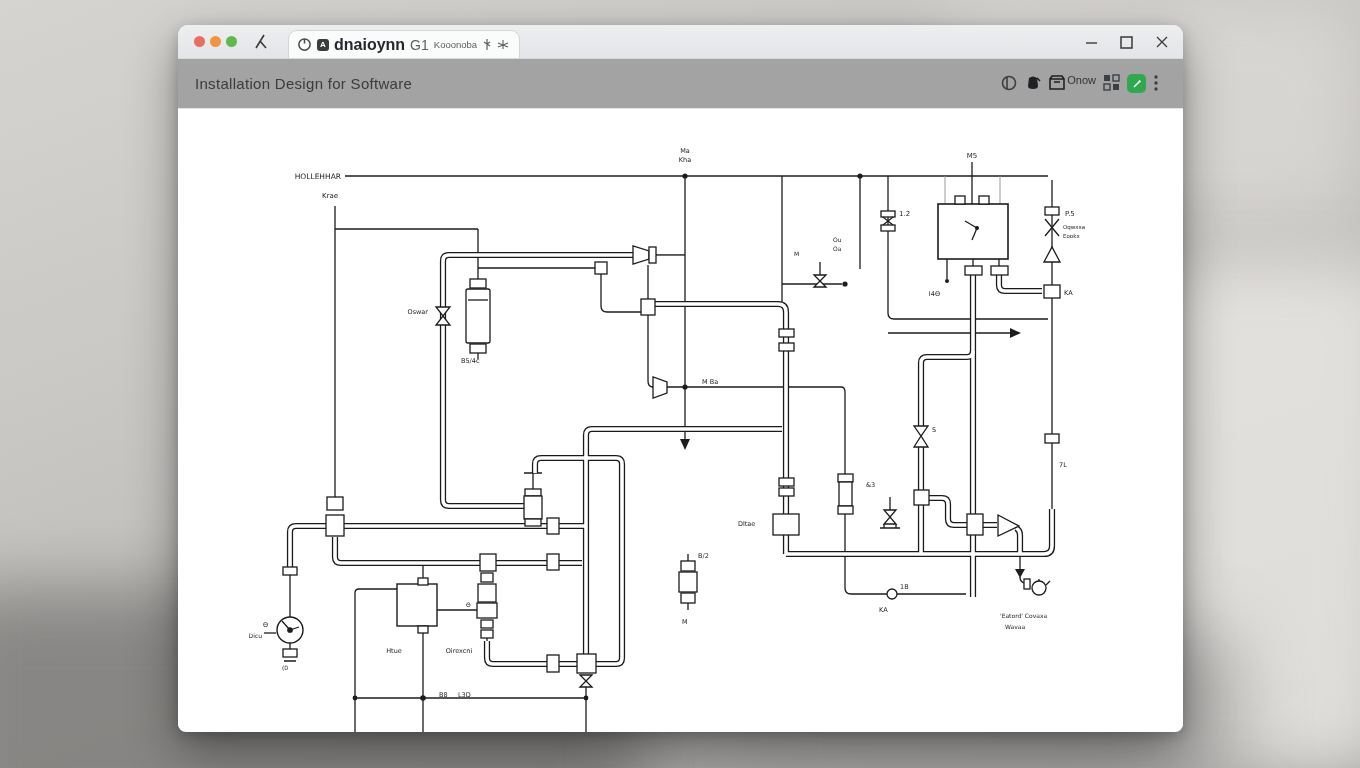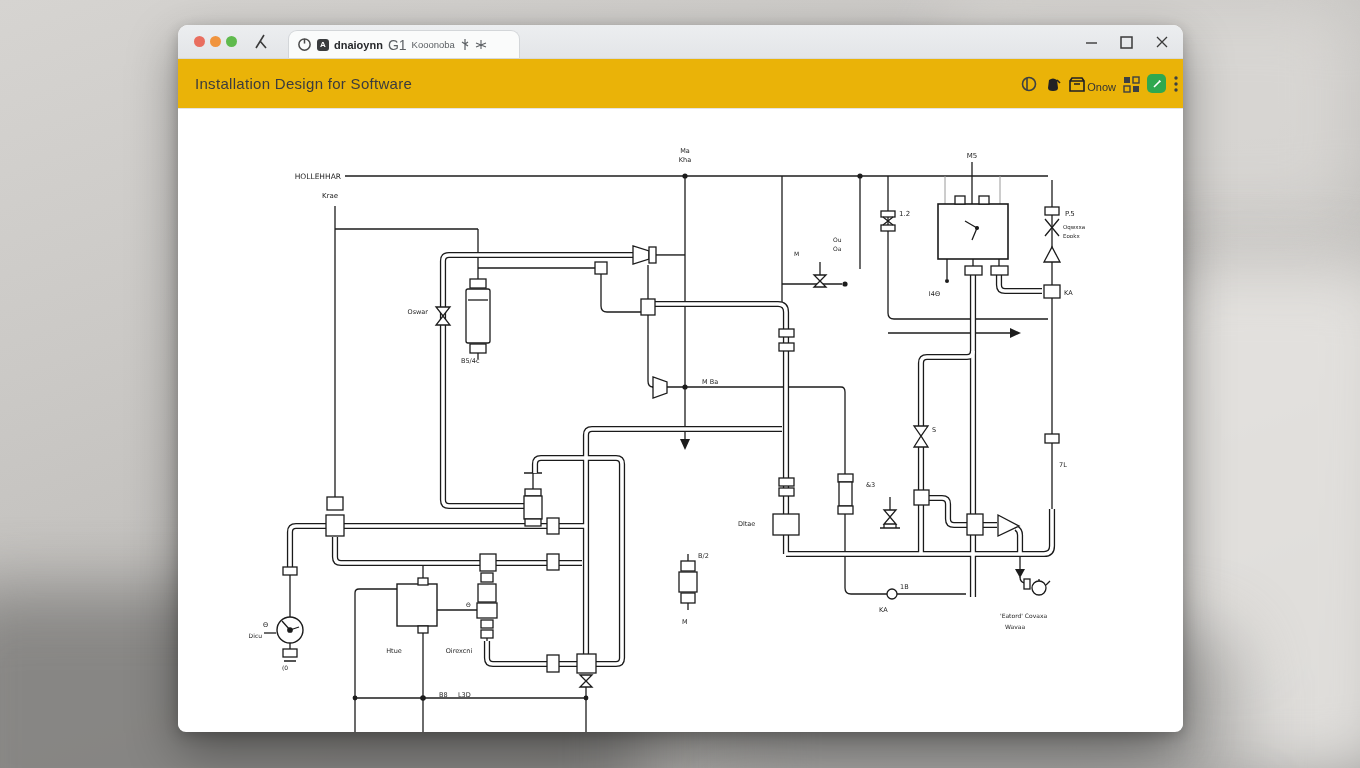--- a/index.html
+++ b/index.html
@@ -17,30 +17,30 @@
   #titlebar{position:relative;height:33px;background:linear-gradient(#eceef0,#e3e5e8);
     border-radius:10px 10px 0 0;border-bottom:1px solid #d6d8da;}
   .traffic{position:absolute;top:11px;width:11px;height:11px;border-radius:50%;}
   #tl-red{left:16px;background:#e96e5f;}
   #tl-yellow{left:32px;background:#f0943e;}
   #tl-green{left:48px;background:#5fba4d;}
   #nav-back{position:absolute;left:74px;top:7px;width:20px;height:20px;}
   #browser-tab{position:absolute;left:110px;top:5px;width:232px;height:28px;background:#fafbfb;
     border:1px solid #d3d6d9;border-bottom:none;border-radius:9px 9px 0 0;
     display:flex;align-items:center;gap:5px;padding:0 8px;box-sizing:border-box;}
-  .tab-title{font-size:11px;font-weight:bold;color:#26282b;white-space:nowrap;}
+  .tab-title{font-size:16px;font-weight:bold;color:#26282b;white-space:nowrap;}
   .tab-sub{font-size:9.5px;color:#5c6064;white-space:nowrap;text-align:right;}
   .tab-prefix{font-size:14px;color:#5c6064;}
   .tab-badge{width:12px;height:12px;border-radius:3px;background:#3a3c3e;color:#fff;font-size:8px;
     display:flex;align-items:center;justify-content:center;font-weight:bold;}
   #win-controls{position:absolute;right:14px;top:4px;display:flex;gap:22px;align-items:center;height:26px;}
-  #toolbar{position:relative;height:49px;background:#eab308;border-bottom:1px solid #e4e4e4;
+  #toolbar{position:relative;height:49px;background:#a3a3a3;border-bottom:1px solid #e4e4e4;
     display:flex;align-items:center;}
   #page-title{margin-left:17px;font-size:15px;color:#3a3b3e;letter-spacing:.3px;}
-  #toolbar-right{position:absolute;right:4px;display:flex;align-items:flex-end;gap:7px;}
+  #toolbar-right{position:absolute;right:24px;display:flex;align-items:flex-start;gap:7px;}
   .tb-label{font-size:11px;color:#333;margin-left:-6px;}
   #share-button{width:19px;height:19px;border-radius:5px;background:#2fa84f;display:flex;
     align-items:center;justify-content:center;}
   #canvas-area{position:relative;height:623px;background:#fff;border-radius:0 0 8px 8px;overflow:hidden;}
   svg text{font-family:"DejaVu Sans", sans-serif;fill:#1d1d1d;}
 </style>
 </head>
 <body>
 
 <div class="bg-blob" id="blob-topright"></div>

